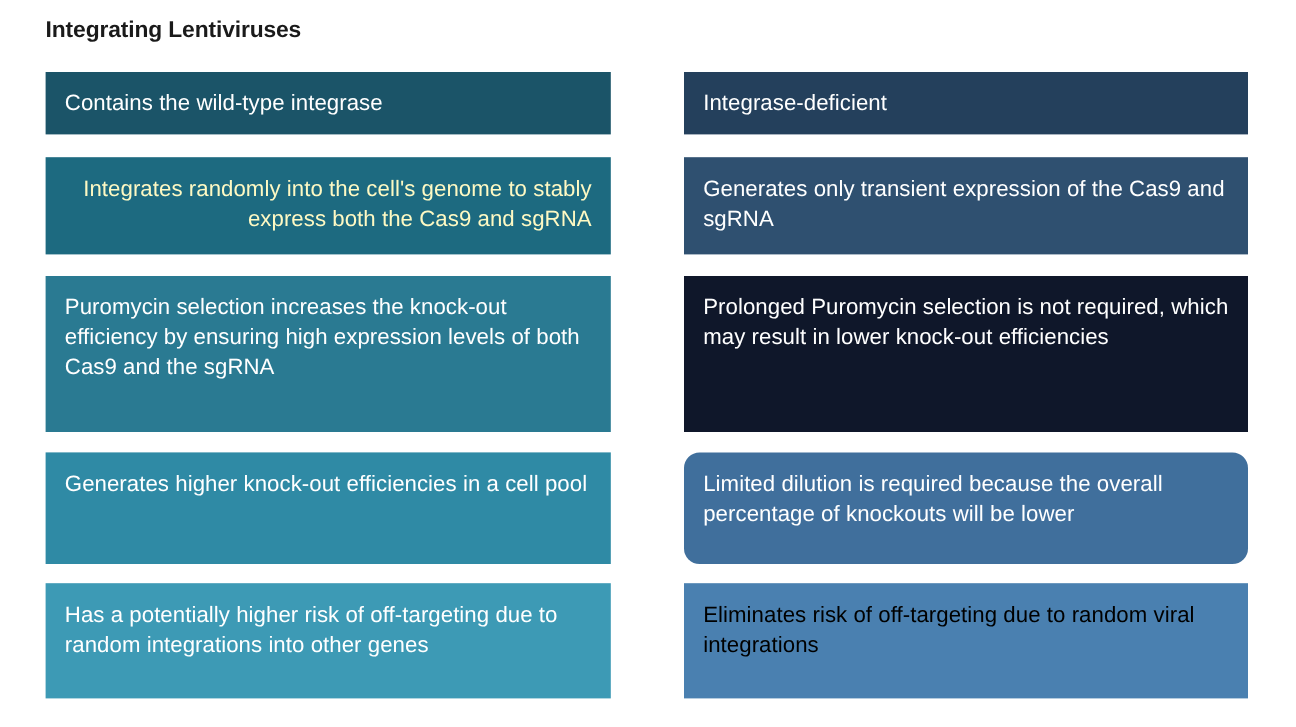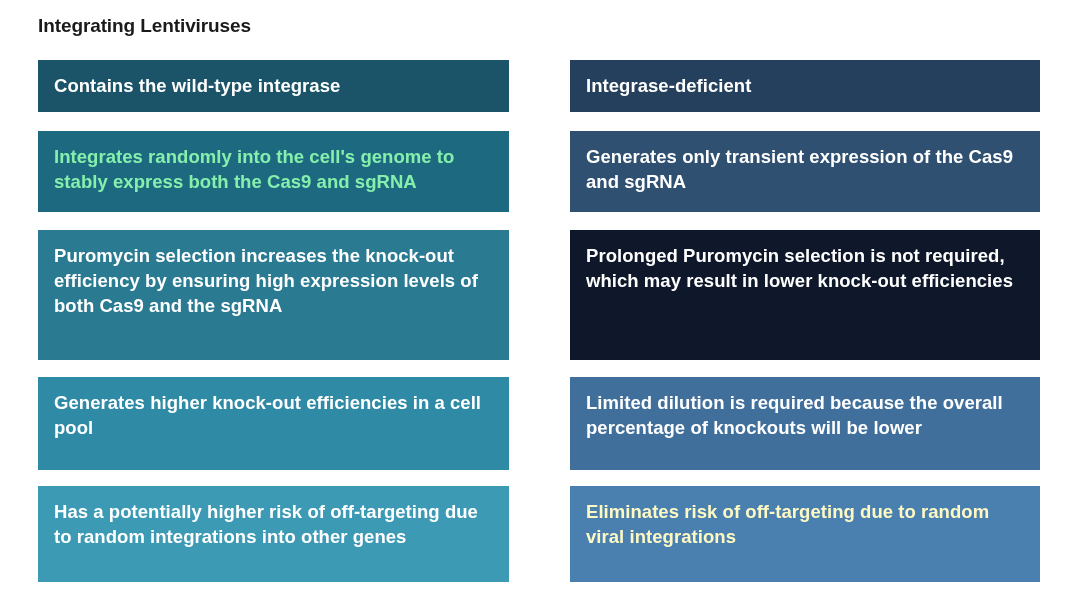--- a/index.html
+++ b/index.html
@@ -42,21 +42,20 @@
   }
   .item-box {
     position: absolute;
     box-sizing: border-box;
     color: #ffffff;
     font-size: 18.5px;
     line-height: 25px;
     padding: 13px 16px 10px 16px;
     letter-spacing: 0.05px;
     overflow: hidden;
-    font-weight: bold;
   }
   .col-left .item-box { left: 38px; width: 471px; }
   .col-right .item-box { left: 570px; width: 470px; }
 
   
   .slot-0 { top: 60px;  height: 52px;  }
   .slot-1 { top: 131px; height: 81px;  }
   .slot-2 { top: 230px; height: 130px; }
   .slot-3 { top: 377px; height: 93px;  }
   .slot-4 { top: 486px; height: 96px;  }
@@ -85,21 +84,21 @@
 
 <div id="board">
 
   <div class="col-header" id="header-left" style="color: rgb(26, 26, 26);">Integrating Lentiviruses</div>
 
 
   <div class="col-left">
     <div class="item-box slot-0" style="background: rgb(27, 84, 104); color: rgb(255, 255, 255);">
       <span class="box-text">Contains the wild-type integrase</span>
     </div>
-    <div class="item-box slot-1" style="background: rgb(29, 106, 128); color: #86efac;">
+    <div class="item-box slot-1" style="background: rgb(29, 106, 128); color: #fef9c3; text-align: right;">
       <span class="box-text">Integrates randomly into the cell's genome to stably express both the Cas9 and sgRNA</span>
     </div>
     <div class="item-box slot-2" style="background: rgb(42, 122, 146); color: rgb(255, 255, 255);">
       <span class="box-text">Puromycin selection increases the knock-out efficiency by ensuring high expression levels of both Cas9 and the sgRNA</span>
     </div>
     <div class="item-box slot-3" style="background: rgb(47, 138, 165); color: rgb(255, 255, 255);">
       <span class="box-text">Generates higher knock-out efficiencies in a cell pool</span>
     </div>
     <div class="item-box slot-4" style="background: rgb(61, 154, 181); color: rgb(255, 255, 255);">
       <span class="box-text">Has a potentially higher risk of off-targeting due to random integrations into other genes</span>
@@ -109,21 +108,21 @@
   <div class="col-right">
     <div class="item-box slot-0" style="background: rgb(36, 64, 92); color: rgb(255, 255, 255);">
       <span class="box-text">Integrase-deficient</span>
     </div>
     <div class="item-box slot-1" style="background: rgb(47, 80, 112); color: rgb(255, 255, 255);">
       <span class="box-text">Generates only transient expression of the Cas9 and sgRNA</span>
     </div>
     <div class="item-box slot-2" style="background: #0f172a; color: rgb(255, 255, 255);">
       <span class="box-text">Prolonged Puromycin selection is not required, which may result in lower knock-out efficiencies</span>
     </div>
-    <div class="item-box slot-3" style="background: rgb(64, 111, 156); color: rgb(255, 255, 255);">
+    <div class="item-box slot-3" style="background: rgb(64, 111, 156); color: rgb(255, 255, 255); border-radius: 13px;">
       <span class="box-text">Limited dilution is required because the overall percentage of knockouts will be lower</span>
     </div>
-    <div class="item-box slot-4" style="background: rgb(74, 128, 176); color: #fef9c3;">
+    <div class="item-box slot-4" style="background: rgb(74, 128, 176); color: #000000;">
       <span class="box-text">Eliminates risk of off-targeting due to random viral integrations</span>
     </div>
   </div>
 
 </div>
 
 </body></html>

